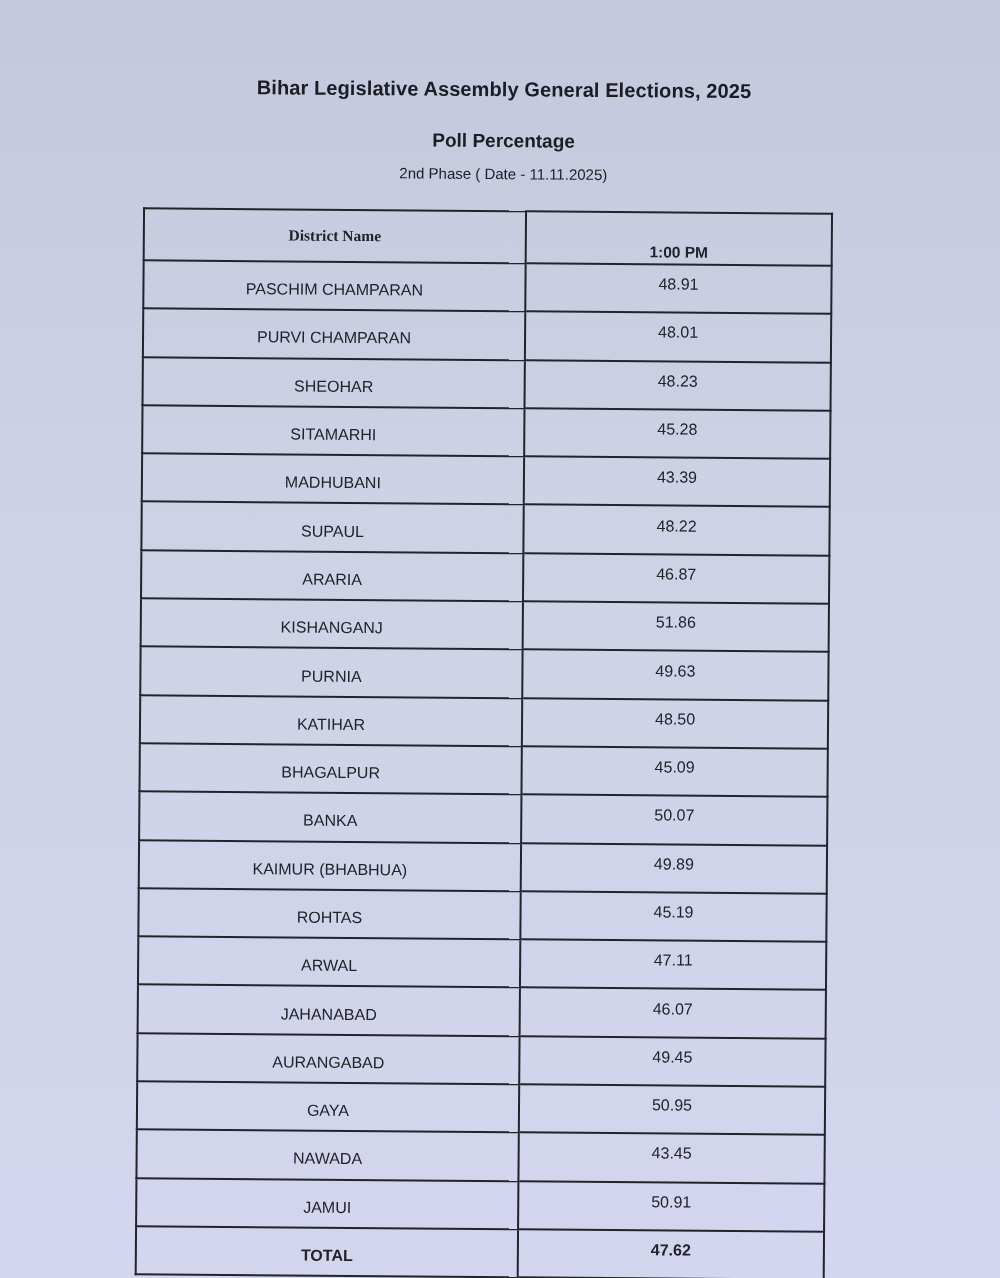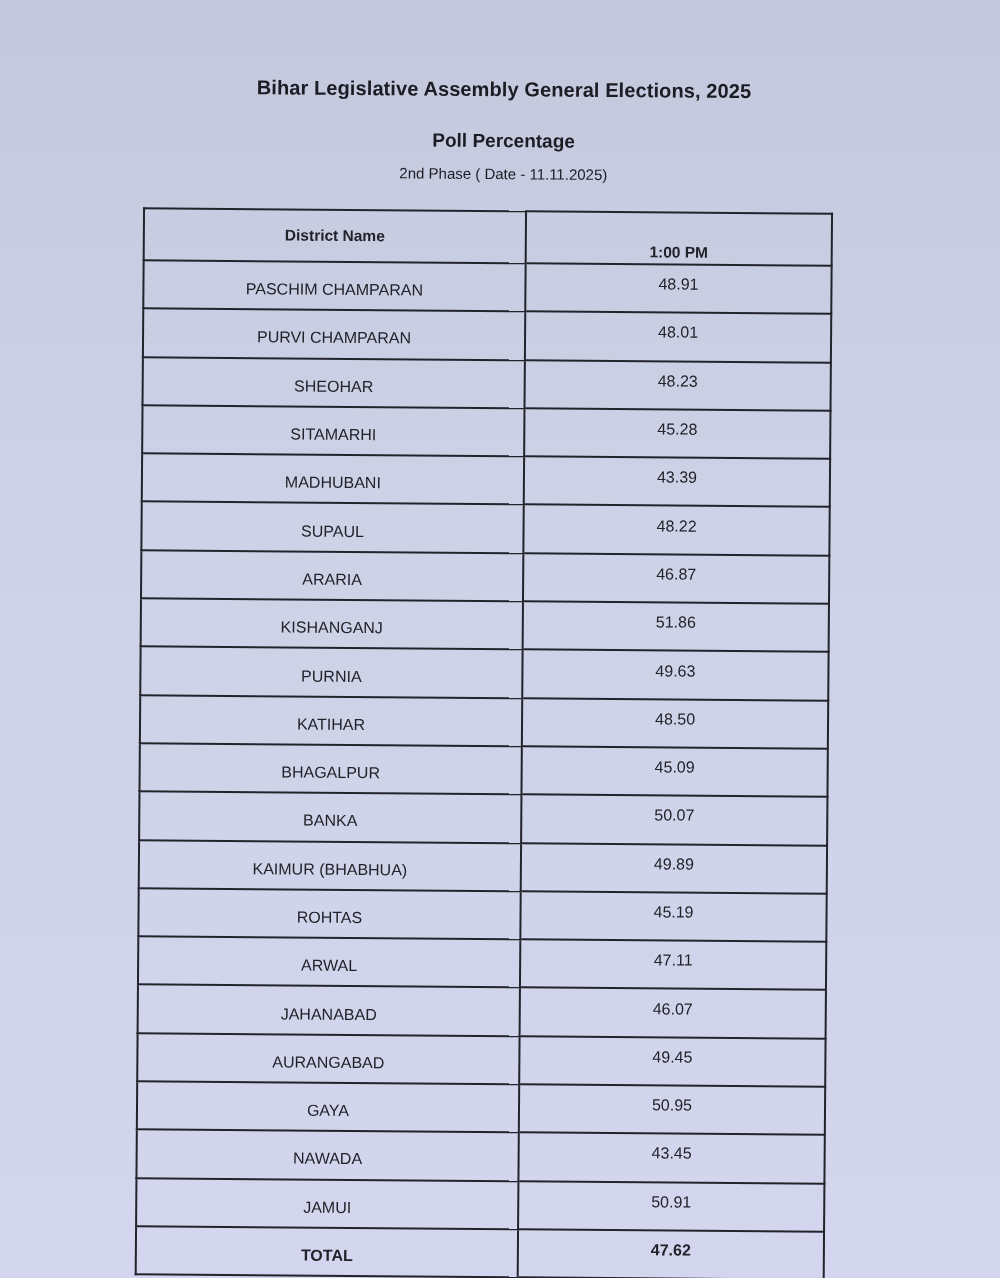--- a/index.html
+++ b/index.html
@@ -33,21 +33,21 @@
     border: 2px solid #23232b;
   }
   table.poll td, table.poll th {
     border: 2px solid #23232b;
     height: 38.3px; padding: 0; text-align: center;
     font-size: 16px; font-weight: normal; color: #22222a;
   }
   table.poll th { height: 50px; }
   table.poll th.col-name { width: 380px; vertical-align: top; padding-top: 16px; height: 34px; font-size: 15.5px;}
   table.poll th.col-time { vertical-align: bottom; padding-bottom: 2px; height: 48px; font-size: 15.5px; font-weight: bold;}
-  table.poll th.col-name span { font-weight: bold; }
+  table.poll th.col-name span { font-weight: bold; font-family: Liberation Serif, serif; }
   table.poll td.val { padding-bottom: 8px; }
   table.poll td.name { padding-top: 8px; }
   table.poll tr.total td { font-weight: bold; }
   table.poll tr.total td.val { font-weight: bold; }
 </style>
 </head>
 <body>
 
 <div class="page">
   <div class="title">Bihar Legislative Assembly General Elections, 2025</div>

